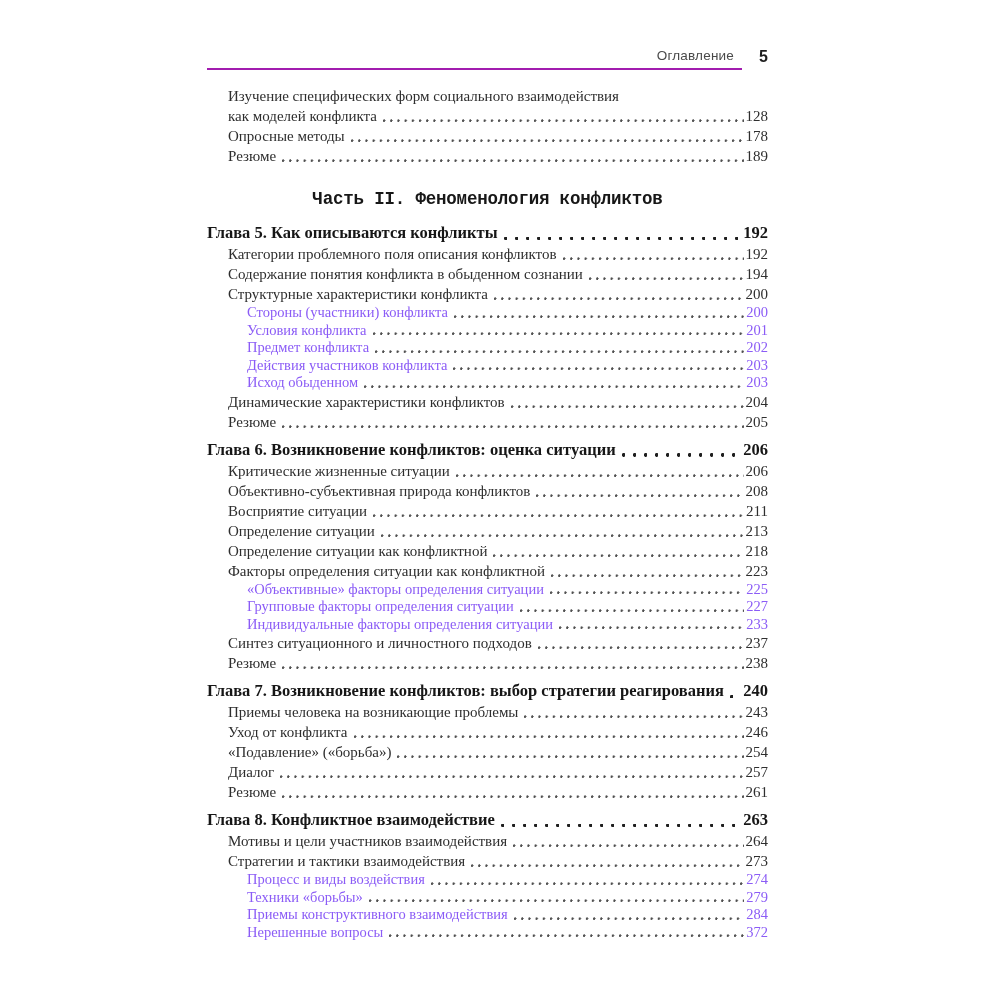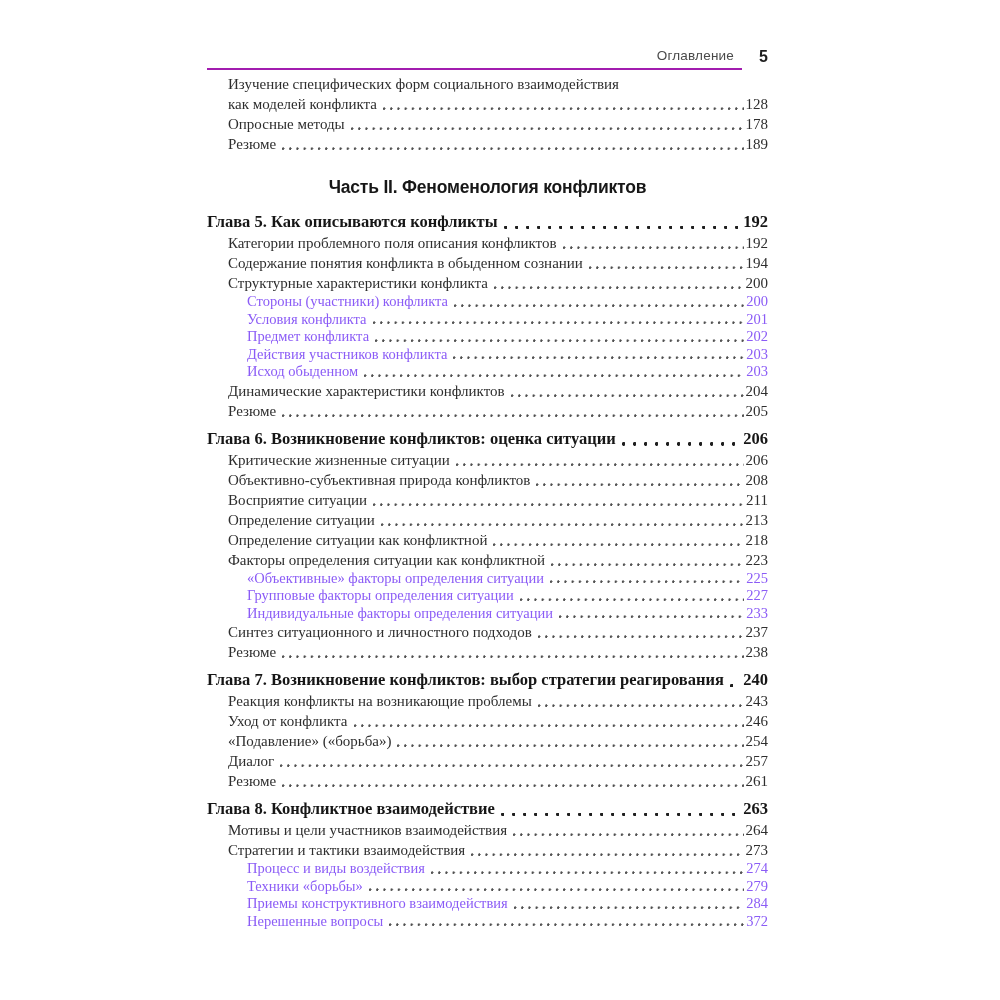--- a/index.html
+++ b/index.html
@@ -46,21 +46,21 @@
     font-weight: bold;
     font-size: 16px;
     color: #1d1d1d;
     padding-bottom: 4px;
   }
 
   
   .toc {
     position: absolute;
     left: 207px;
-    top: 74px;
+    top: 86px;
     width: 561px;
   }
   .row {
     display: flex;
     align-items: baseline;
   }
   .lvl0 {
     font-weight: bold;
     font-size: 16.5px;
     color: #161616;
@@ -96,21 +96,21 @@
   }
   .lvl0 .leader {
     height: 3.5px;
     margin-bottom: 4px;
     background-image: radial-gradient(circle at 1.6px 1.7px, #1f1f1f 1.5px, rgba(0,0,0,0) 1.9px);
     background-size: 11px 3.5px;
   }
   .no-leader .leader { background-image: none; }
 
   .part-heading {
-    font-family: Liberation Sans, sans-serif;
+    font-family: Liberation Mono, monospace;
     font-weight: 700;
     font-size: 17.5px;
     color: #171717;
     text-align: center;
     letter-spacing: -0.2px;
     margin: 23px 0 13px 0;
   }
 </style>
 </head>
 <body>
@@ -263,21 +263,21 @@
           <span class="t">Резюме</span>
           <span class="leader"></span>
           <span class="pg">238</span>
         </div>
         <div class="row lvl0">
           <span class="t">Глава 7. Возникновение конфликтов: выбор стратегии реагирования</span>
           <span class="leader"></span>
           <span class="pg">240</span>
         </div>
         <div class="row lvl1">
-          <span class="t">Реакция конфликты на возникающие проблемы</span>
+          <span class="t">Приемы человека на возникающие проблемы</span>
           <span class="leader"></span>
           <span class="pg">243</span>
         </div>
         <div class="row lvl1">
           <span class="t">Уход от конфликта</span>
           <span class="leader"></span>
           <span class="pg">246</span>
         </div>
         <div class="row lvl1">
           <span class="t">«Подавление» («борьба»)</span>

